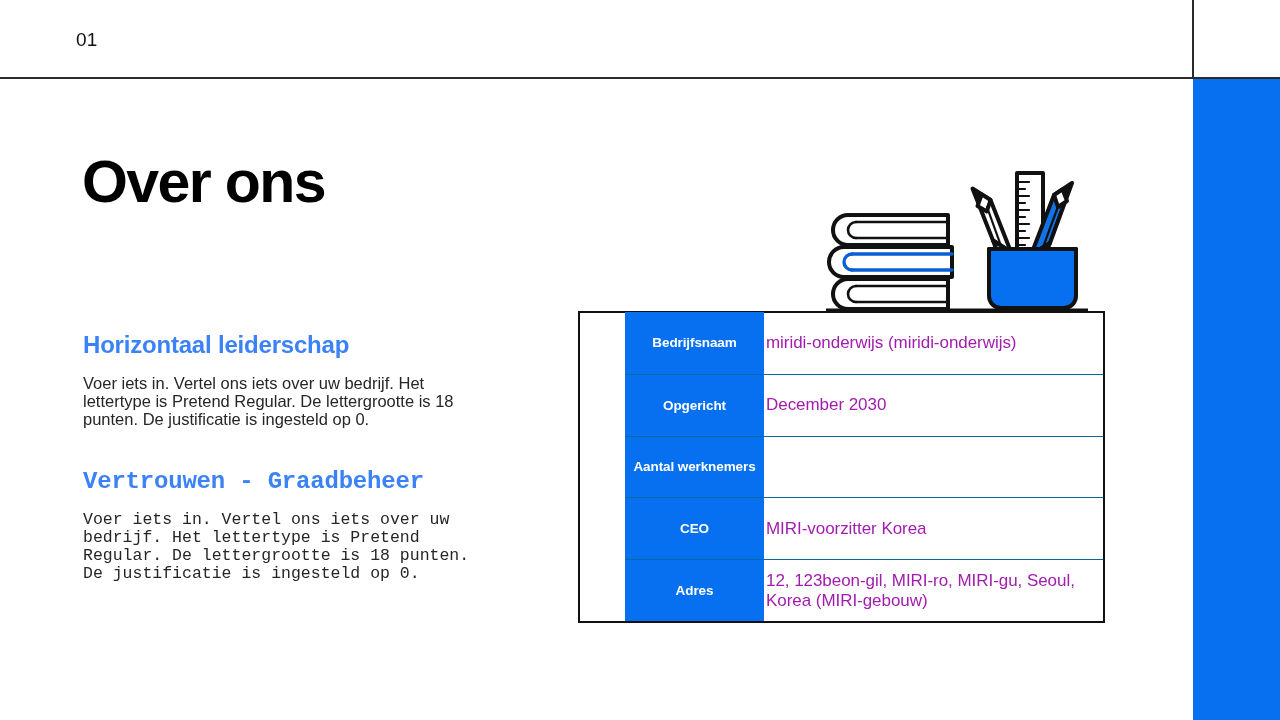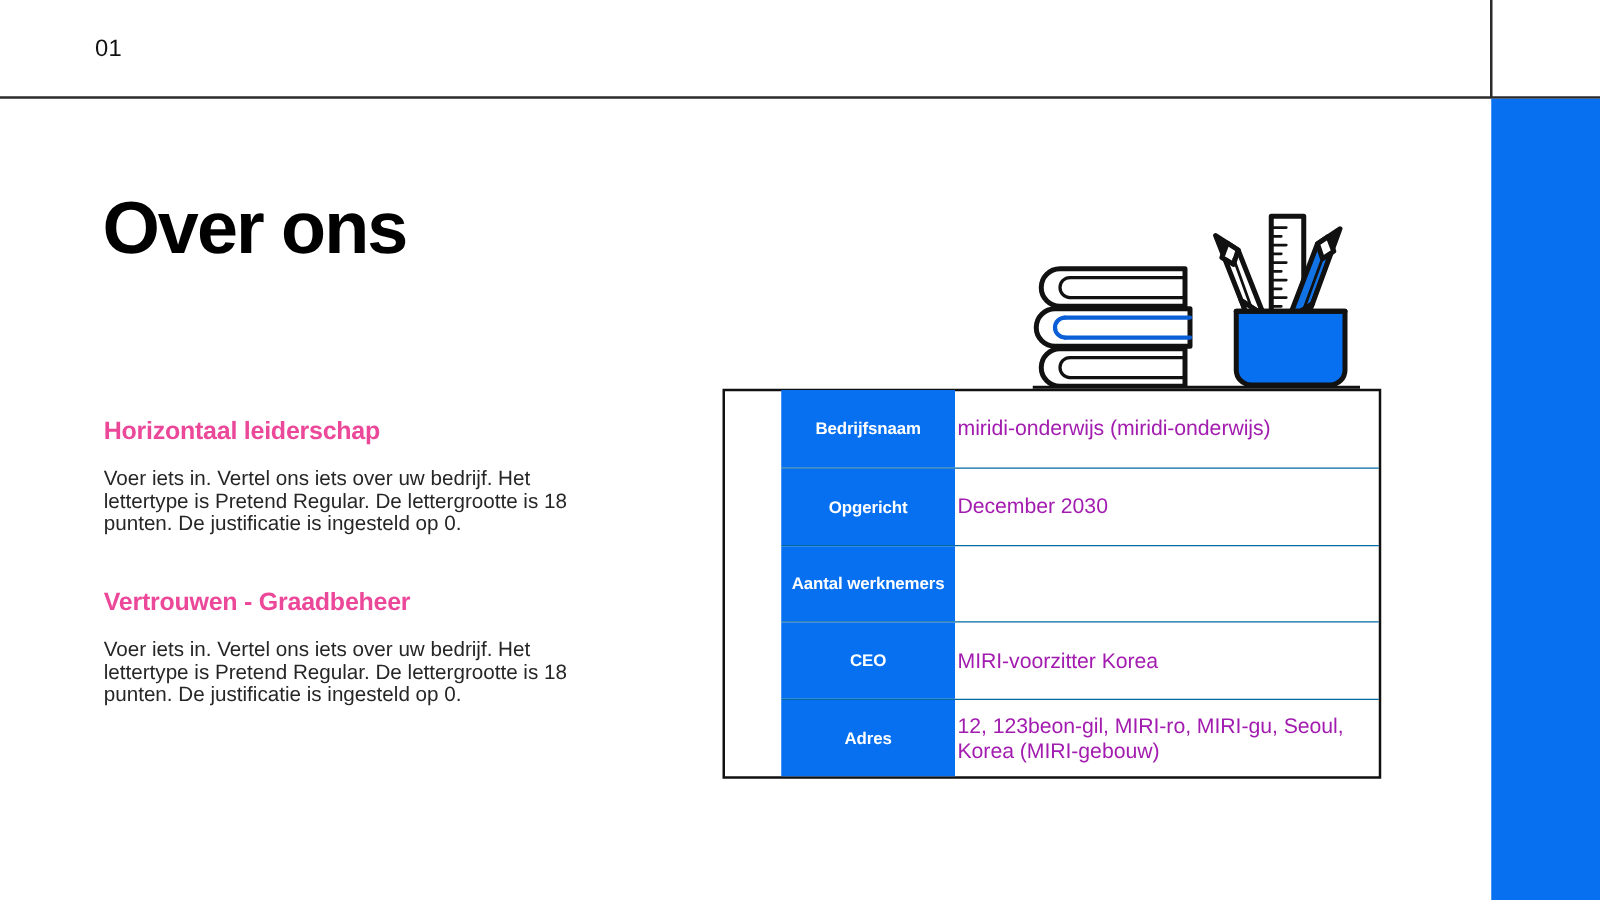--- a/index.html
+++ b/index.html
@@ -71,27 +71,27 @@
   }
 
   
   .text-col {
     position: absolute;
     left: 83px;
     top: 332px;
     width: 420px;
   }
   .section { margin: 0 0 41px 0; }
-  .section:last-child { margin-bottom: 0; }
+  .section:last-child { margin-bottom: 0; font-family: Liberation Mono, monospace; }
   .section-heading {
     margin: 0 0 16px 0;
-    font-size: 20px;
+    font-size: 24px;
     line-height: 26px;
     font-weight: 700;
-    color: #ec4899;
+    color: #3b82f6;
     letter-spacing: -0.2px;
     white-space: nowrap;
   }
   .section-body {
     margin: 0;
     font-size: 16.5px;
     line-height: 18px;
     color: #262626;
     width: 412px;
   }

